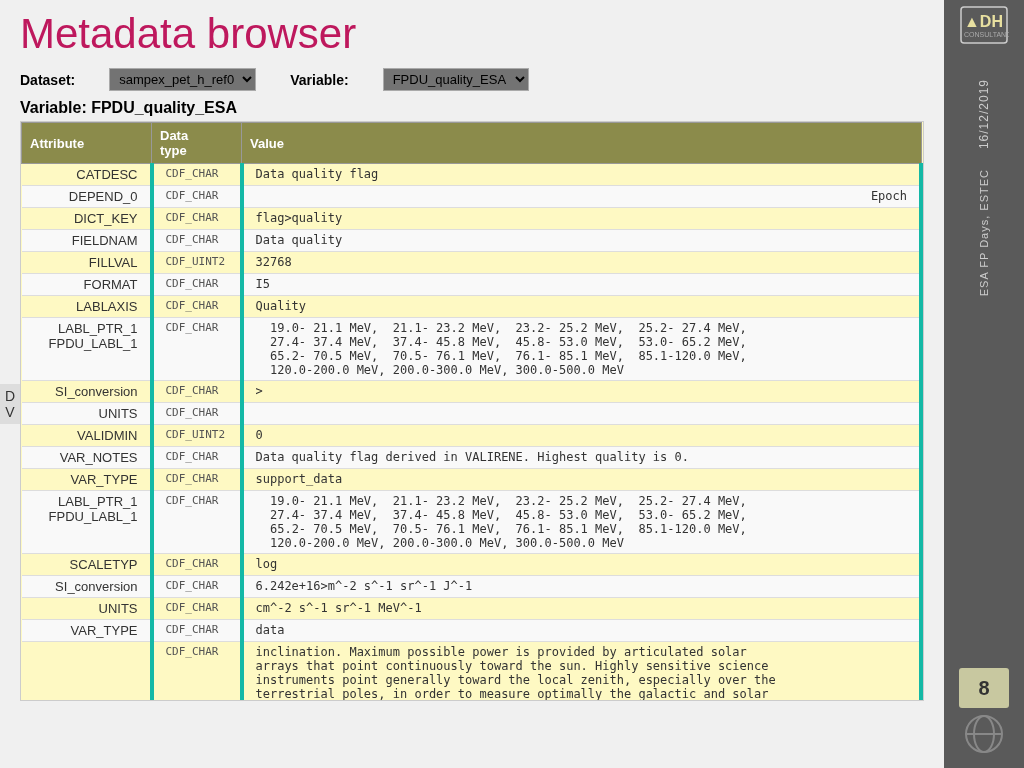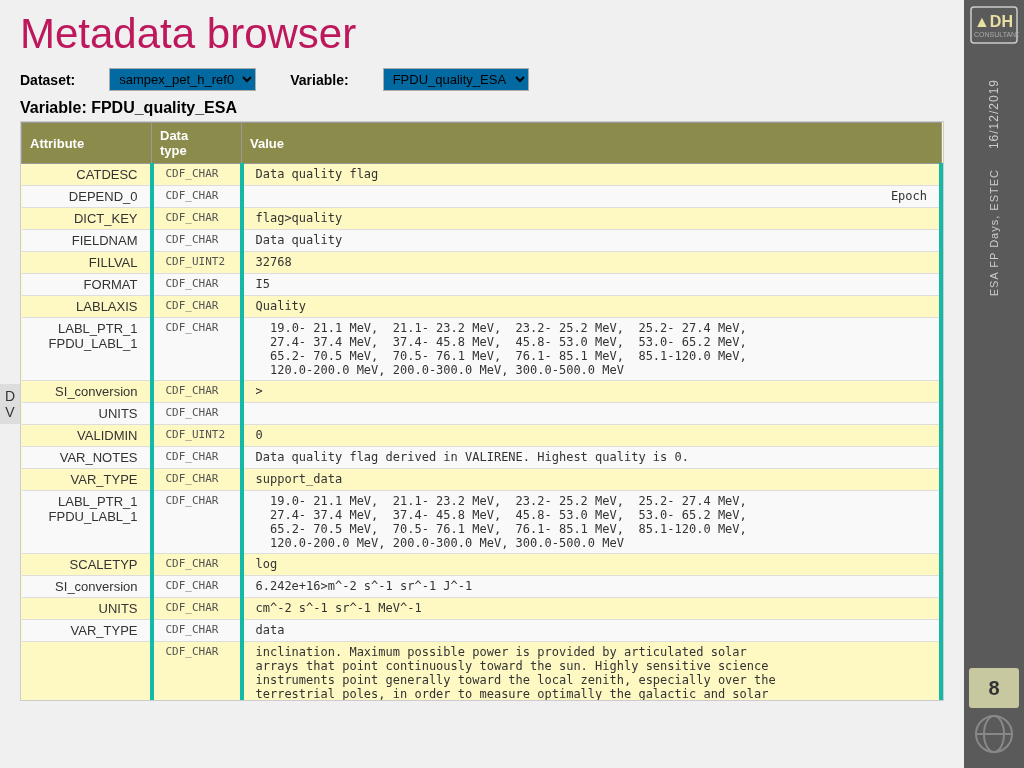--- a/index.html
+++ b/index.html
@@ -10,21 +10,21 @@
       width: 1024px;
       height: 768px;
       overflow: hidden;
     }
     #main-content {
       flex: 1;
       padding: 10px 20px;
       overflow: hidden;
     }
     #sidebar {
-      width: 60px;
+      width: 80px;
       background: #5a5a5a;
       display: flex;
       flex-direction: column;
       align-items: center;
       padding: 5px;
       position: relative;
     }
     #sidebar-logo {
       margin-bottom: 10px;
     }
@@ -77,21 +77,21 @@
       align-items: center;
       gap: 34px;
       margin-bottom: 8px;
     }
     .control-label {
       font-weight: bold;
       font-size: 14px;
     }
     select {
       border: 1px solid #aaa;
-      background: #0369a1;
+      background: #737373;
       padding: 2px 5px;
       font-size: 13px;
       cursor: pointer;
     }
     .variable-title {
       font-size: 16px;
       font-weight: bold;
       margin-bottom: 4px;
     }
     .data-table {

